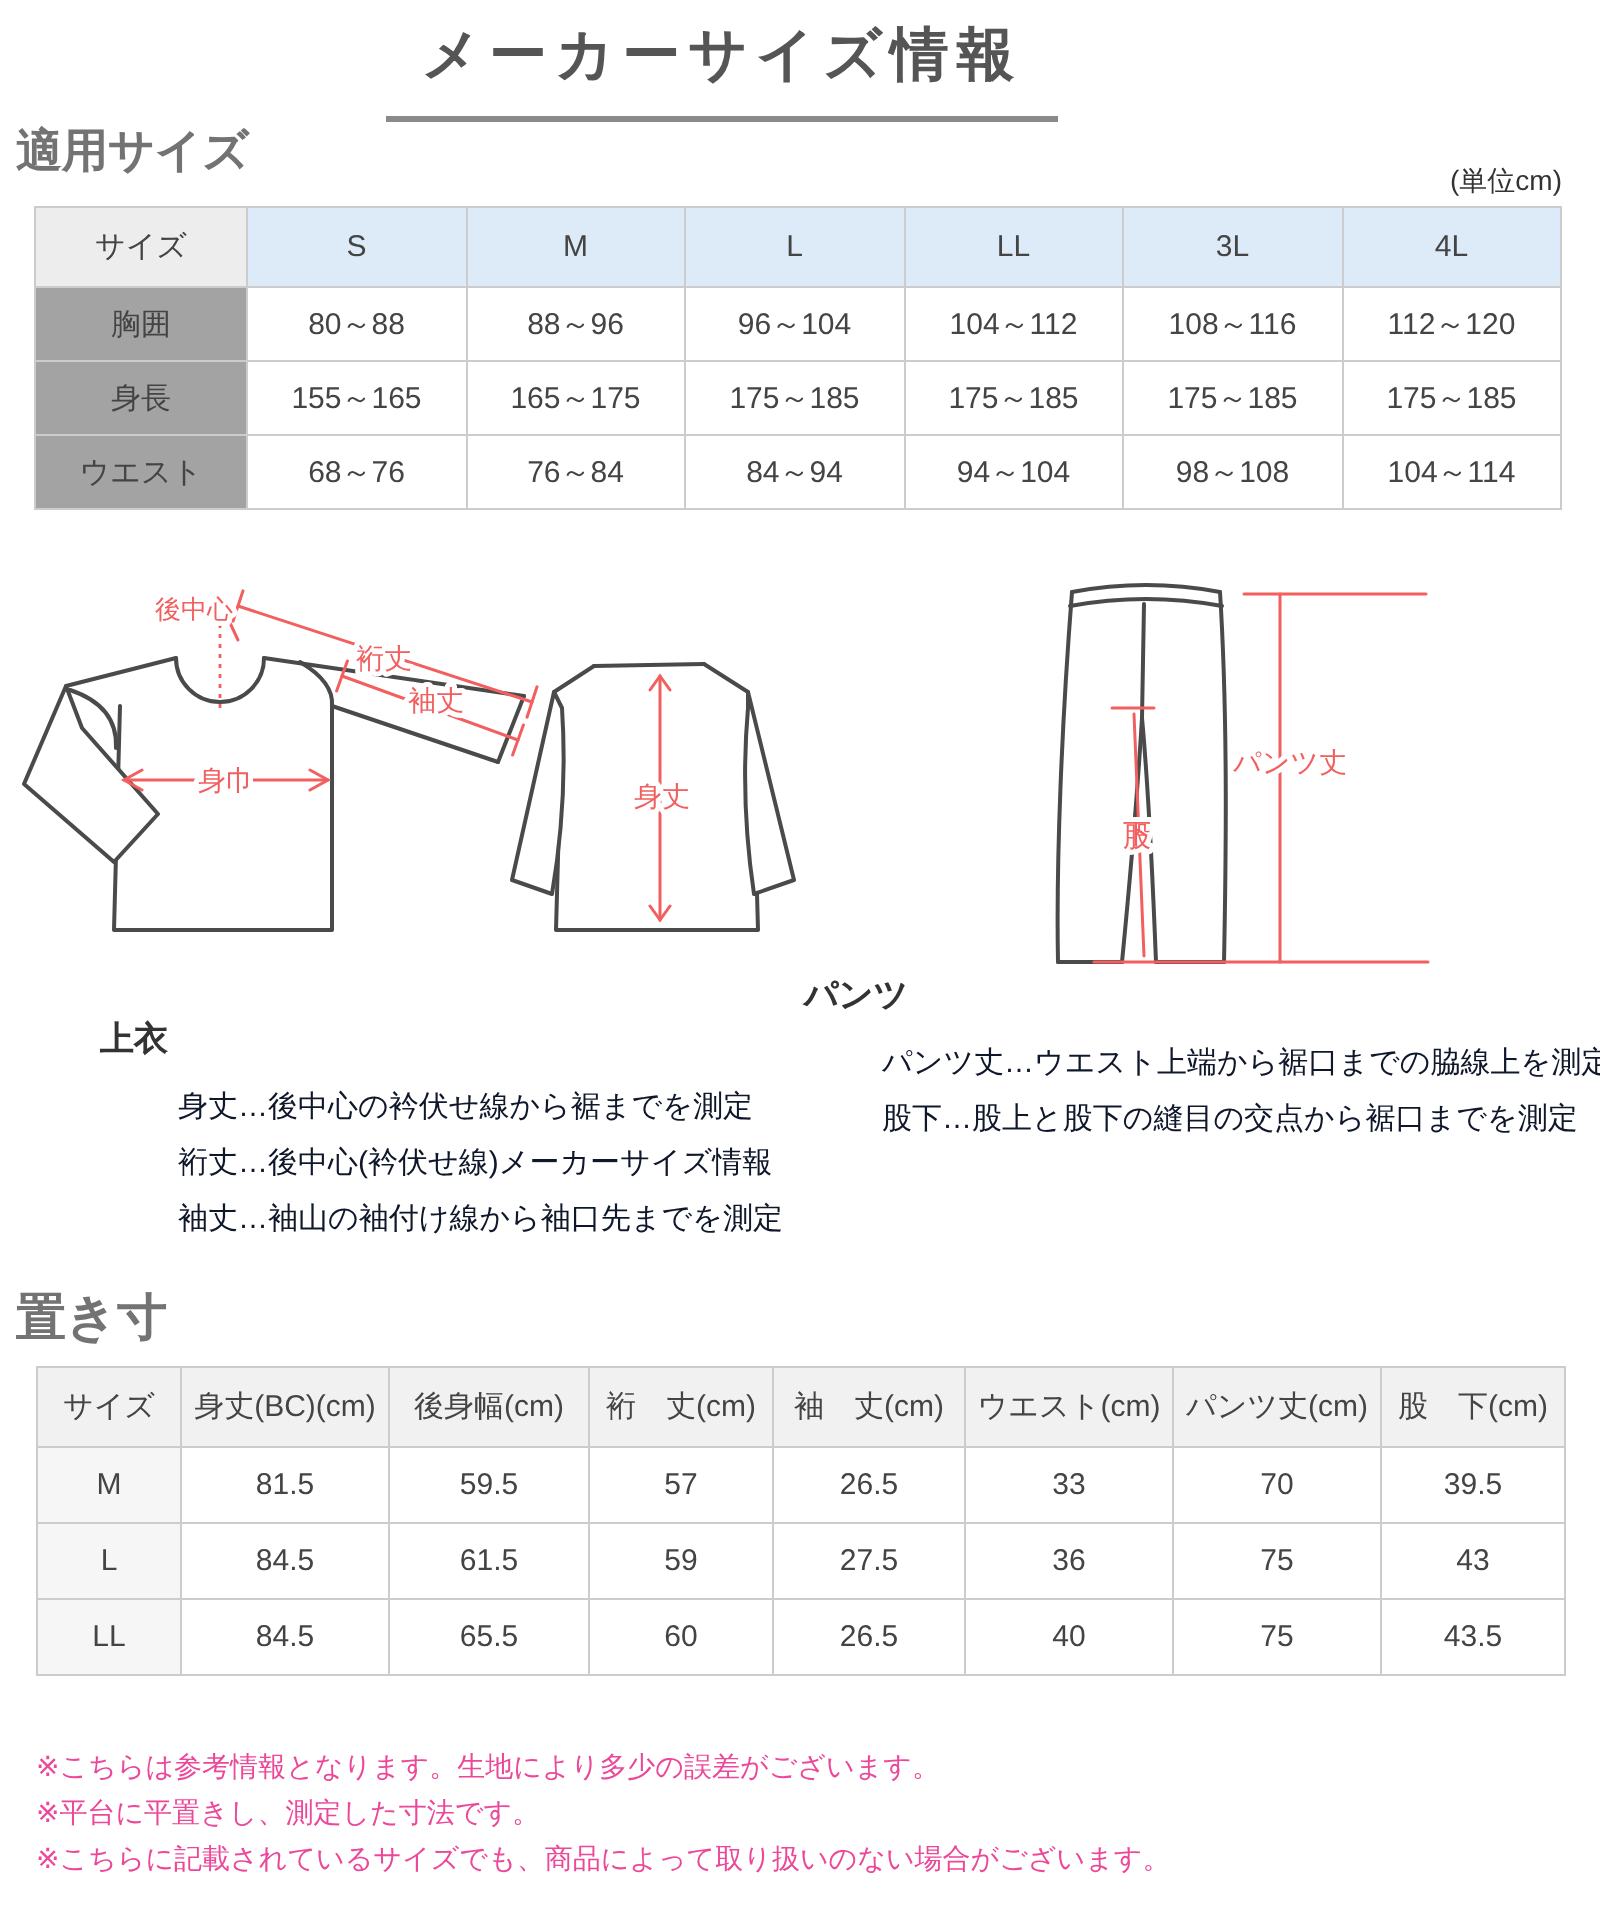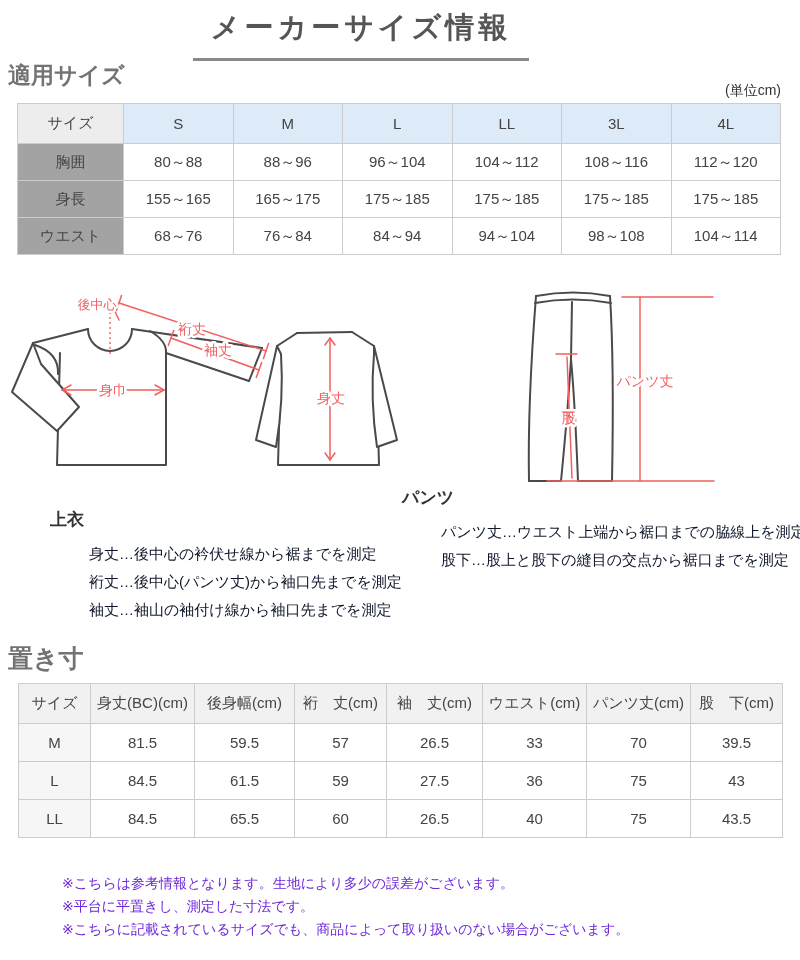--- a/index.html
+++ b/index.html
@@ -41,21 +41,21 @@
             stroke-linejoin:round; text-anchor:middle; }
   .rlabel-v { writing-mode:vertical-rl; text-orientation:upright; }
   
   .def-block { position:absolute; }
   #tops-text { left:50px; top:508px; width:345px; }
   #pants-text { left:402px; top:486px; width:395px; }
   .sub-h { font-size:17px; font-weight:bold; color:#333; margin-bottom:9px; }
   .def-lines div { font-size:15px; color:#0f172a; line-height:28px; white-space:nowrap;margin-left:39px; }
   
   #notes { position:absolute; left:18px; top:872px; }
-  #notes div { font-size:14px; color:#6d28d9; line-height:23px; white-space:nowrap;margin-left:44px; }
+  #notes div { font-size:14px; color:#ec4899; line-height:23px; white-space:nowrap; }
 </style>
 </head>
 <body>
 
 <div id="page">
 
   <div id="title-wrap">
     <h1 id="page-title">メーカーサイズ情報</h1>
   </div>
 
@@ -168,21 +168,21 @@
       <path class="red" d="M640,297 L640,481"></path>
       <text class="rlabel rlabel-v" x="569" y="400" style="text-anchor:start">股下</text>
       <text class="rlabel" x="645" y="386">パンツ丈</text>
     </g>
   </svg>
 
   <div id="tops-text" class="def-block">
     <div class="sub-h">上衣</div>
     <div class="def-lines">
         <div>身丈…後中心の衿伏せ線から裾までを測定</div>
-        <div>裄丈…後中心(パンツ丈)から袖口先までを測定</div>
+        <div>裄丈…後中心(衿伏せ線)メーカーサイズ情報</div>
         <div>袖丈…袖山の袖付け線から袖口先までを測定</div>
       </div>
   </div>
 
   <div id="pants-text" class="def-block">
     <div class="sub-h">パンツ</div>
     <div class="def-lines">
         <div>パンツ丈…ウエスト上端から裾口までの脇線上を測定</div>
         <div>股下…股上と股下の縫目の交点から裾口までを測定</div>
       </div>

